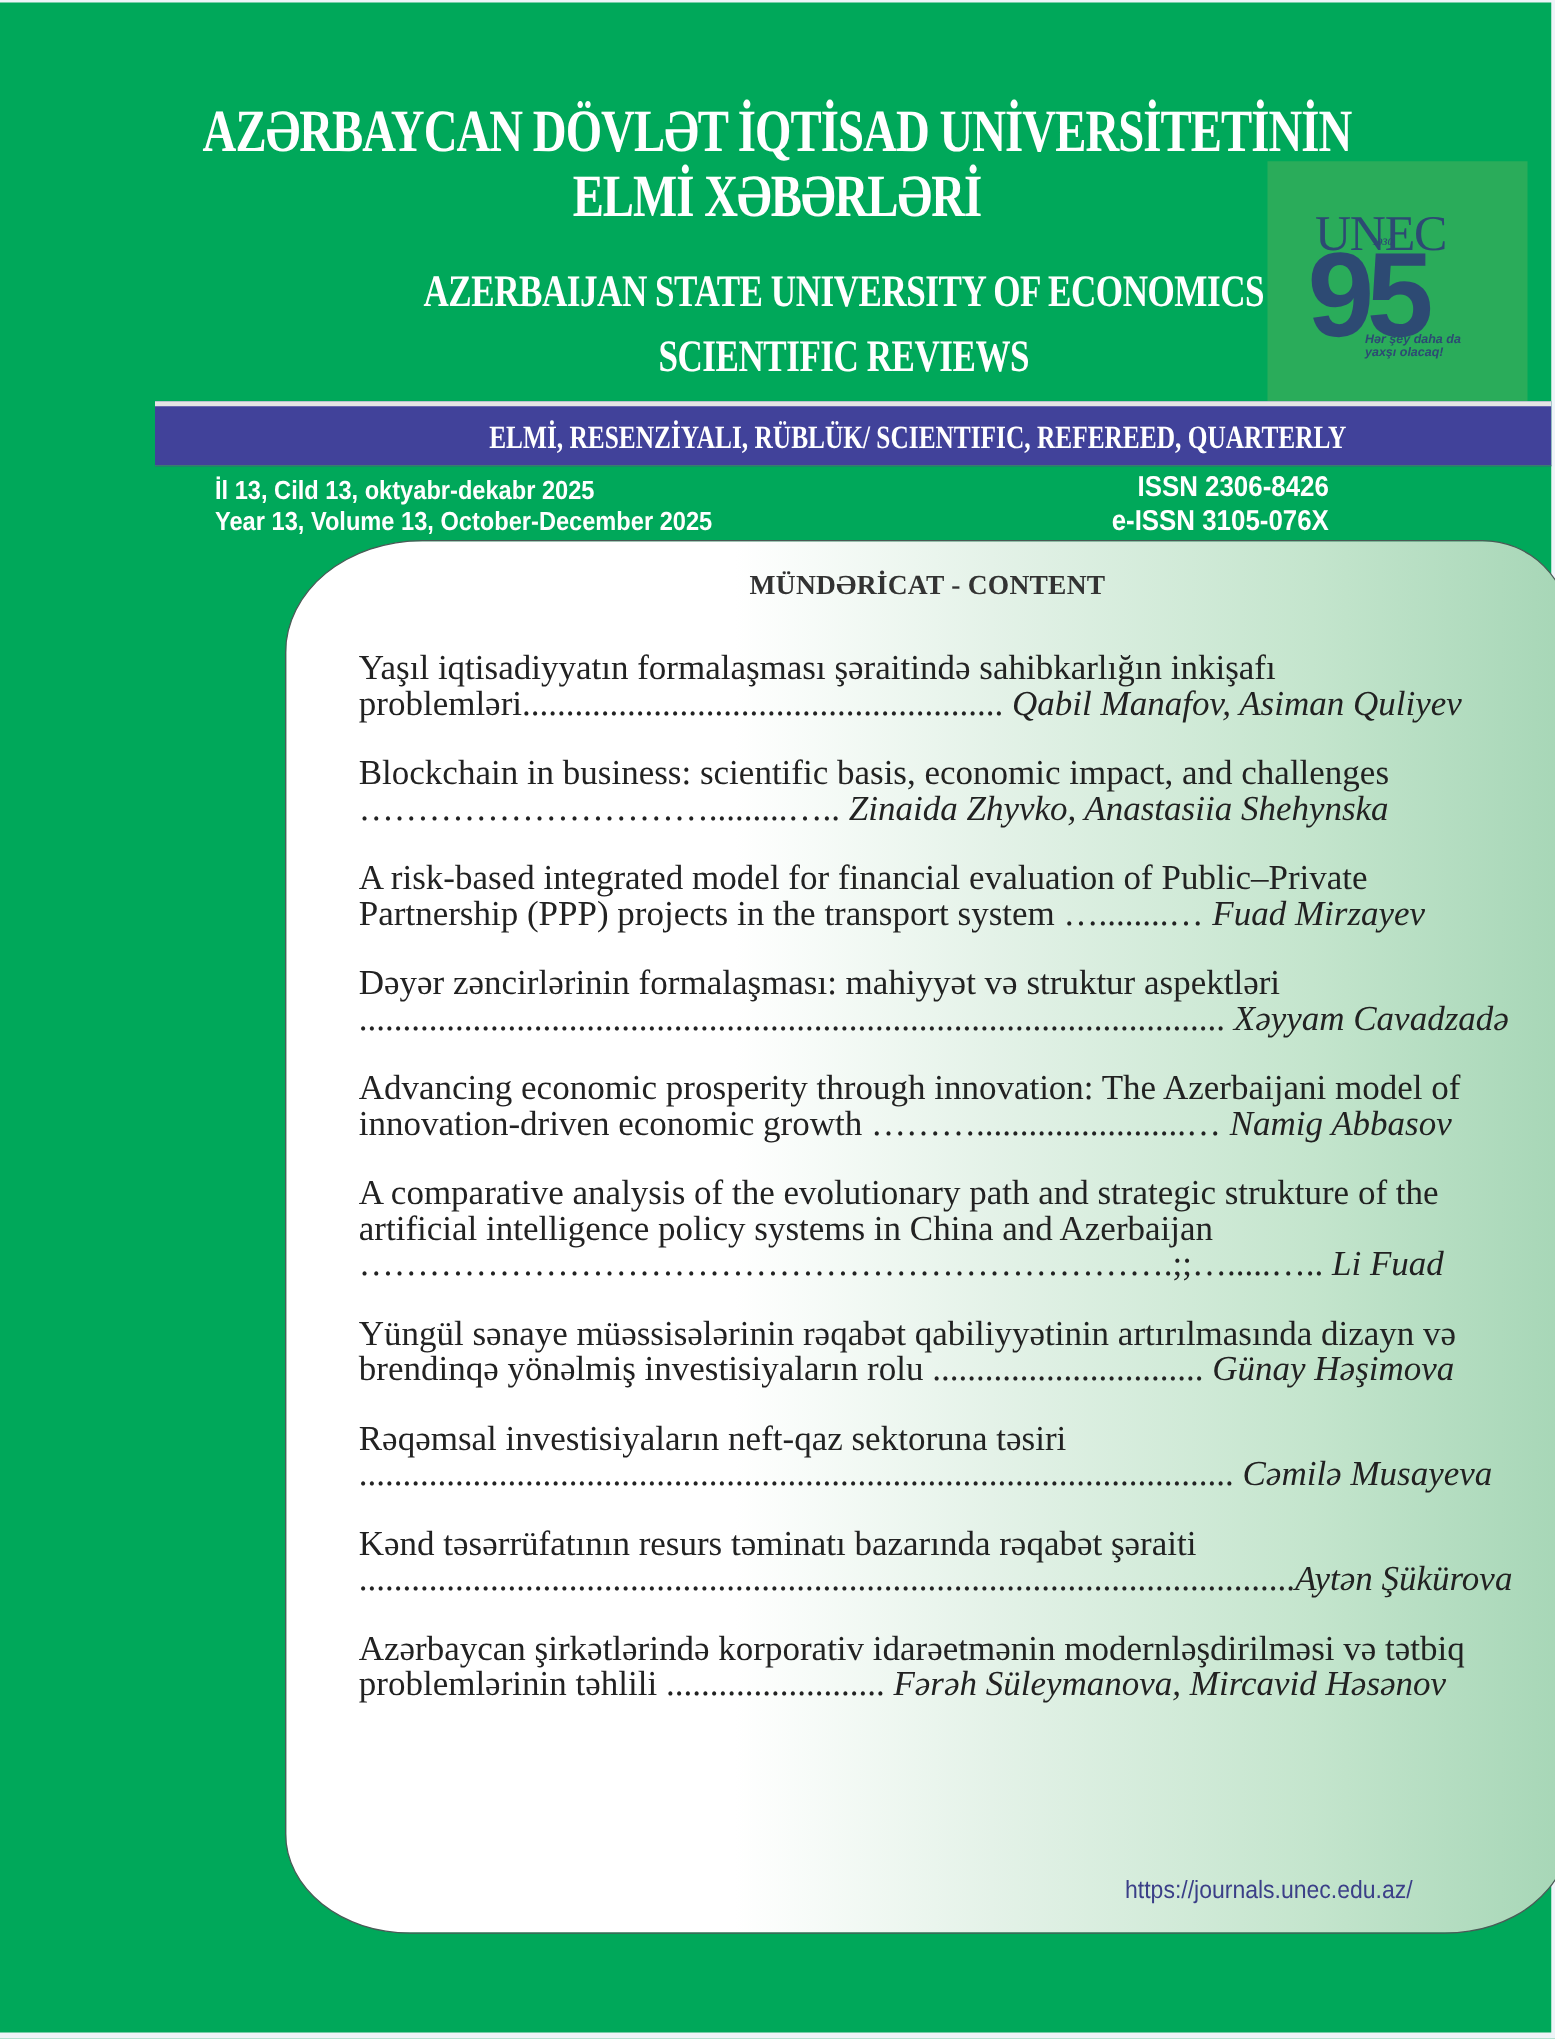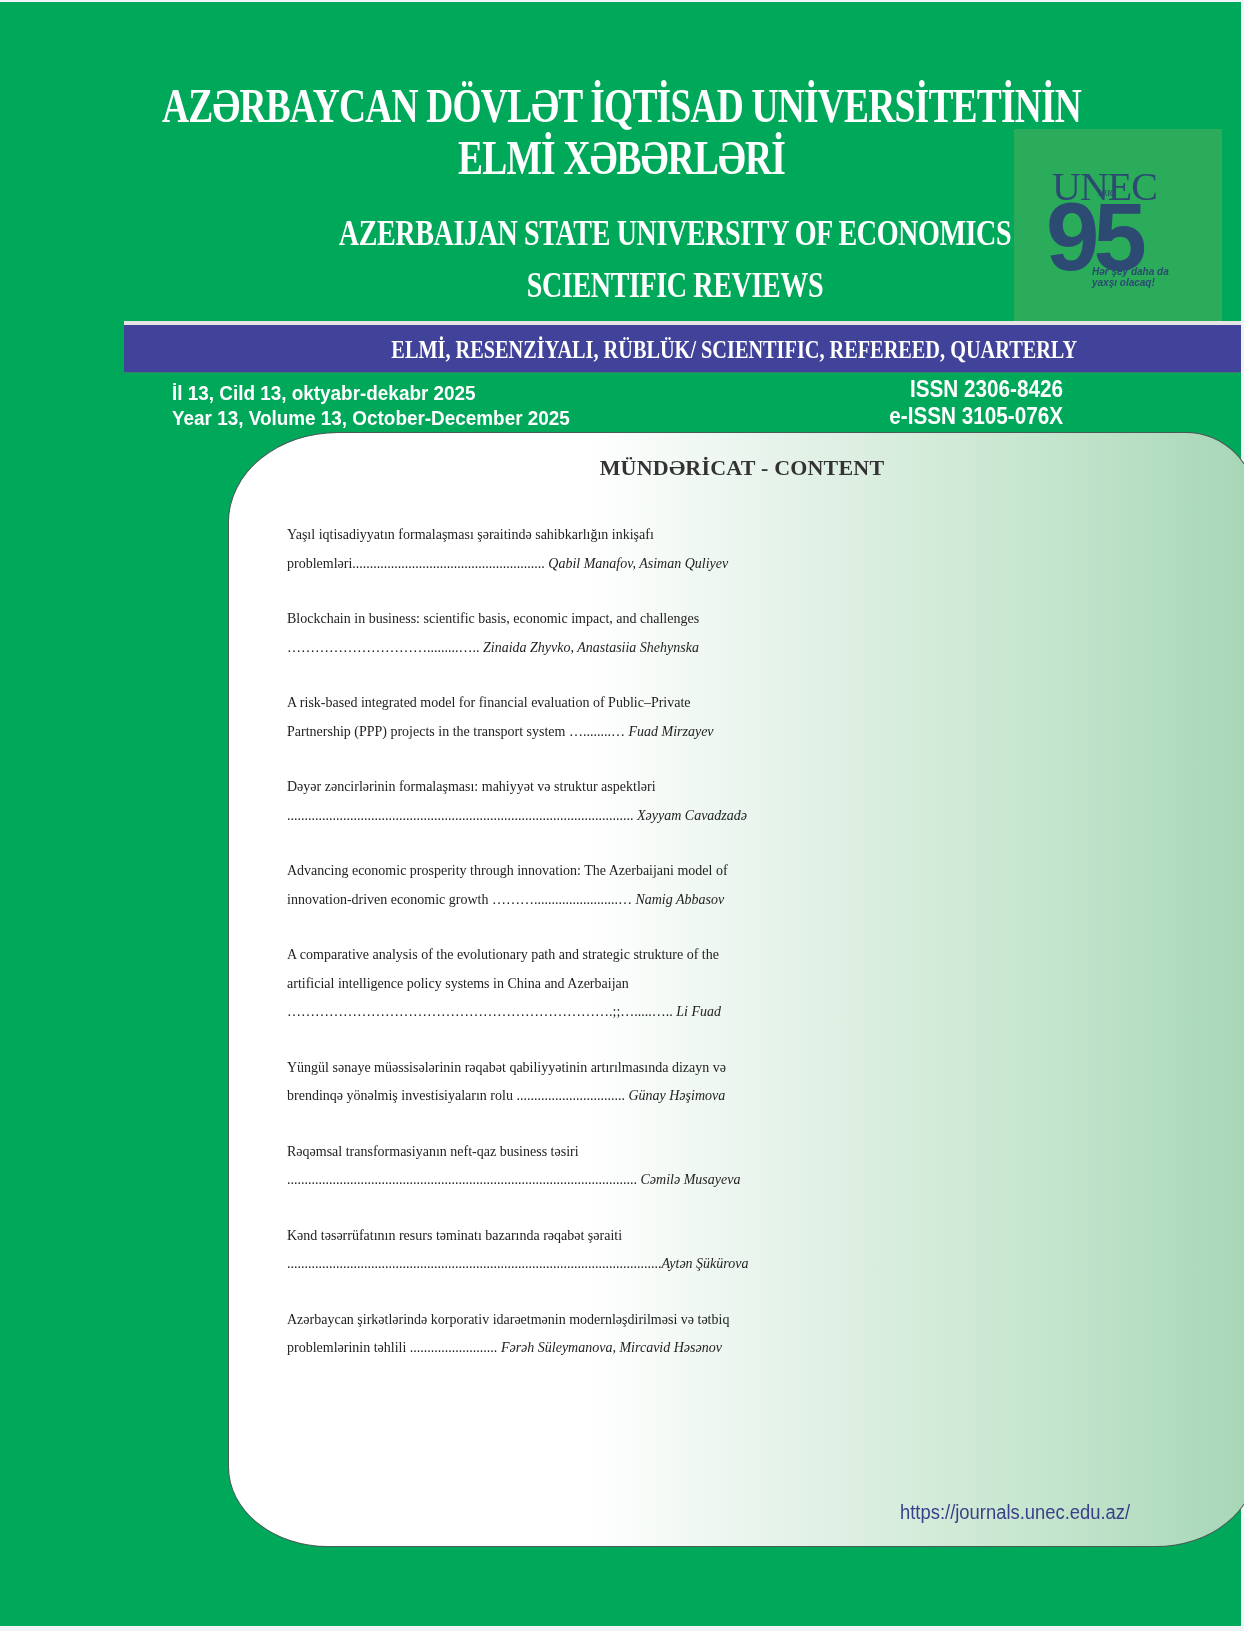--- a/index.html
+++ b/index.html
@@ -91,21 +91,21 @@
     box-sizing: border-box;
     margin-left: 48px;
   }
   .content-heading {
     position: absolute; left: 0; width: 100%; top: 22px;
     text-align: center; color: #333; font-weight: bold;
     font-size: 22px; letter-spacing: 0.2px;
   }
   .toc {
     position: absolute; left: 58px; top: 88px; width: 760px;
-    color: #222; font-size: 14px; line-height: 28.5px;
+    color: #222; font-size: 28px; line-height: 28.5px;
   }
   .toc-item { margin-bottom: 27px; }
   .toc-line { display: block; white-space: nowrap; }
   .toc-author { font-style: italic; }
   .url {
     position: absolute; right: 125px; bottom: 22px;
     color: #3b3f88; font-family: "Liberation Sans", sans-serif;
     font-size: 20px; transform: scaleX(0.92); transform-origin: 100% 0;
     text-decoration: none;
   }
@@ -176,21 +176,21 @@
       <div class="toc-item">
         <span class="toc-line">A comparative analysis of the evolutionary path and strategic strukture of the</span>
         <span class="toc-line">artificial intelligence policy systems in China and Azerbaijan</span>
         <span class="toc-line"><span>…………………………………………………………….;;….....…..</span> <span class="toc-author">Li Fuad</span></span>
       </div>
       <div class="toc-item">
         <span class="toc-line">Yüngül sənaye müəssisələrinin rəqabət qabiliyyətinin artırılmasında dizayn və</span>
         <span class="toc-line"><span>brendinqə yönəlmiş investisiyaların rolu ...............................</span> <span class="toc-author">Günay Həşimova</span></span>
       </div>
       <div class="toc-item">
-        <span class="toc-line">Rəqəmsal transformasiyanın neft-qaz business təsiri</span>
+        <span class="toc-line">Rəqəmsal investisiyaların neft-qaz sektoruna təsiri</span>
         <span class="toc-line"><span>....................................................................................................</span> <span class="toc-author">Cəmilə Musayeva</span></span>
       </div>
       <div class="toc-item">
         <span class="toc-line">Kənd təsərrüfatının resurs təminatı bazarında rəqabət şəraiti</span>
         <span class="toc-line"><span>...........................................................................................................</span><span class="toc-author">Aytən Şükürova</span></span>
       </div>
       <div class="toc-item">
         <span class="toc-line">Azərbaycan şirkətlərində korporativ idarəetmənin modernləşdirilməsi və tətbiq</span>
         <span class="toc-line"><span>problemlərinin təhlili .........................</span> <span class="toc-author">Fərəh Süleymanova, Mircavid Həsənov</span></span>
       </div>

